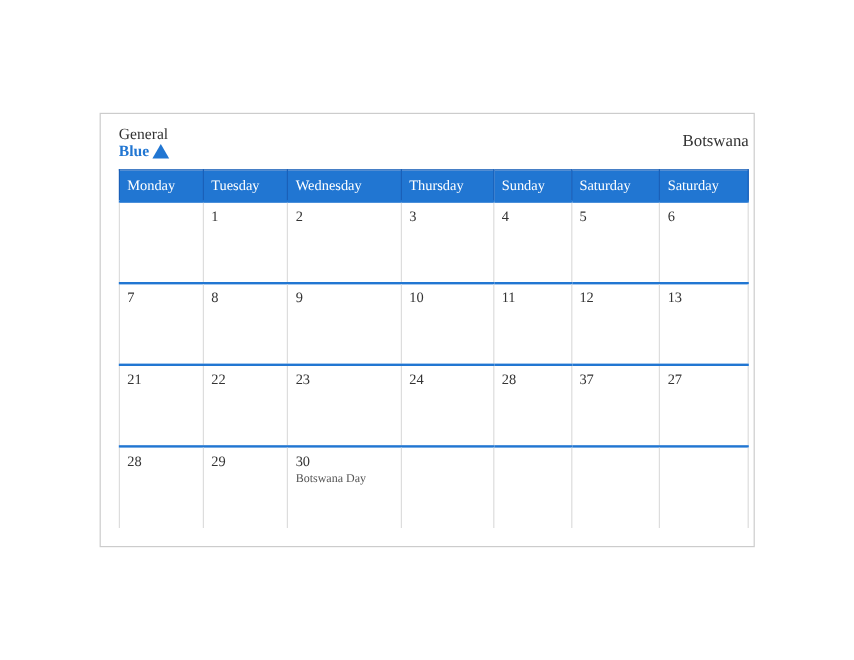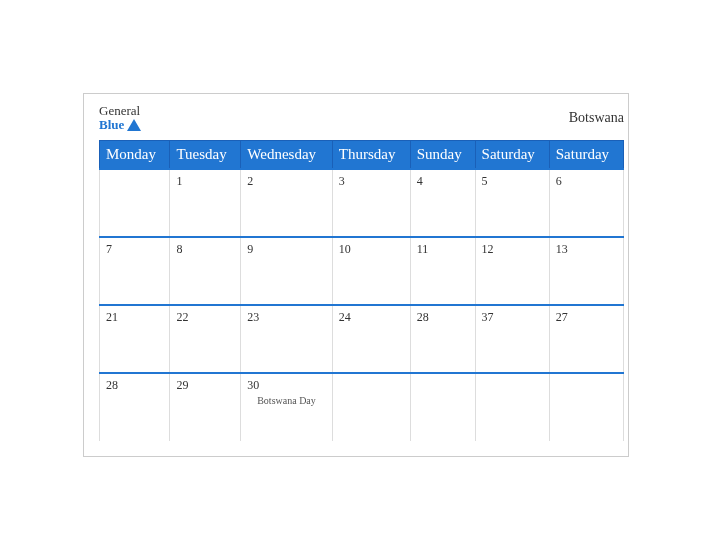--- a/index.html
+++ b/index.html
@@ -66,21 +66,21 @@
       text-align: right;
       min-width: 80px;
     }
     .calendar-grid {
       width: 100%;
       border-collapse: collapse;
     }
     .calendar-grid th {
       background: #2176d2;
       color: #fff;
-      font-size: 15px;
+      font-size: 12px;
       font-weight: normal;
       padding: 5px 6px;
       text-align: left;
       border: 1px solid #1a60b8;
     }
     .calendar-grid td {
       vertical-align: top;
       padding: 4px 6px 2px 6px;
       height: 68px;
       border-left: 1px solid #ddd;
@@ -95,21 +95,20 @@
     .day-num {
       font-size: 12px;
       color: #333;
       display: block;
       margin-bottom: 2px;
     }
     .holiday-text {
       font-size: 10px;
       color: #555;
       display: block;
-      text-align: center;
     }
     .empty-cell {
       background: #f5f5f5;
     }
   </style>
 </head>
 <body>
 
 <div class="calendar-container">
   <div class="calendar-header">

